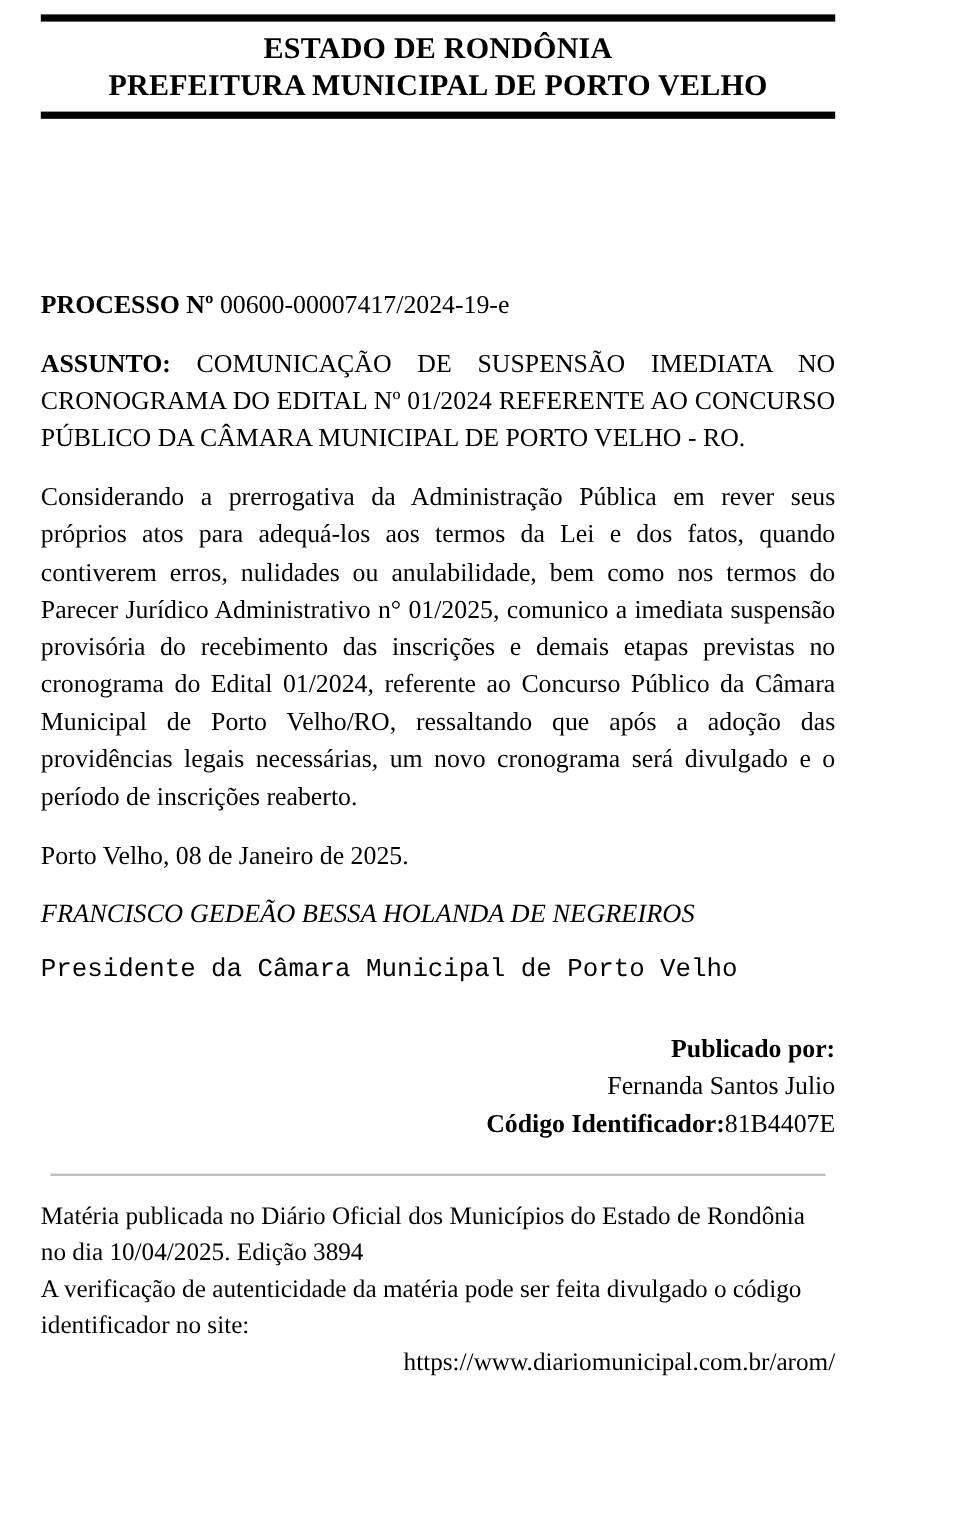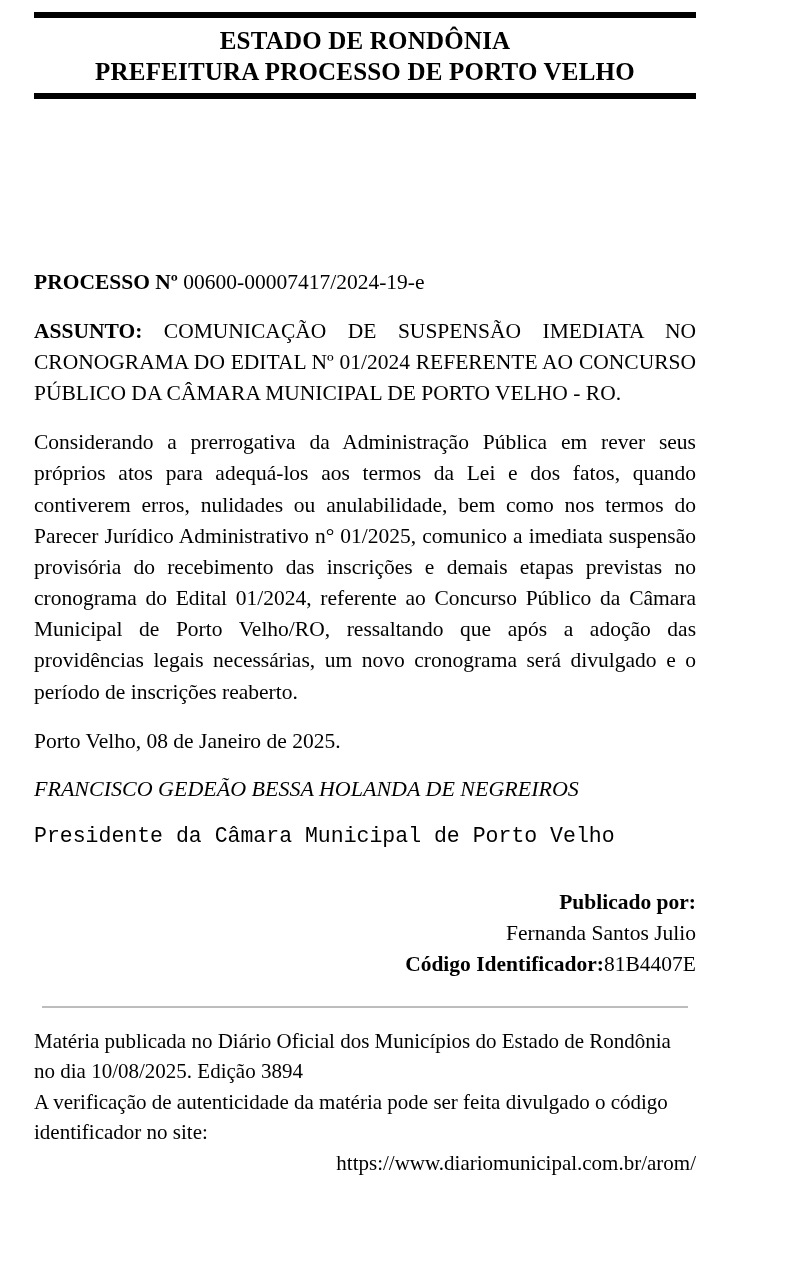--- a/index.html
+++ b/index.html
@@ -42,21 +42,20 @@
     font-size: 19.5px;
     line-height: 1.45;
   }
   .subtitle-line { display: block; }
 
   .body-text {
     font-size: 21.5px;
     line-height: 1.45;
     text-align: justify;
     text-justify: inter-word;
-    margin-top: 28px;
   }
   .body-text p {
     margin: 0 0 18px 0;
   }
   .lbl {
     font-weight: bold;
   }
   .para-meta { margin-bottom: 14px; }
   .para-meta-last { margin-bottom: 26px; }
 
@@ -108,21 +107,21 @@
 </style>
 </head>
 <body>
 
 <div class="page">
 
   <div class="rule-thick top"></div>
 
   <div class="header-block">
     <span class="header-line">ESTADO DE RONDÔNIA</span>
-    <span class="header-line">PREFEITURA PROCESSO DE PORTO VELHO</span>
+    <span class="header-line">PREFEITURA MUNICIPAL DE PORTO VELHO</span>
   </div>
 
   <div class="rule-thick"></div>
 
   <div class="spacer-lg"></div>
 
 
   <div class="spacer-lg"></div>
 
   <div class="body-text">
@@ -141,18 +140,18 @@
 
   <div class="pub-block">
     <span class="pub-by">Publicado por:</span>
     <span class="pub-person">Fernanda Santos Julio</span>
     <span class="pub-code-line"><span class="pub-code-label">Código Identificador:</span><span>81B4407E</span></span>
   </div>
 
   <div class="thin-rule"></div>
 
   <div class="footer-text">
-    <p>Matéria publicada no Diário Oficial dos Municípios do Estado de Rondônia no dia 10/08/2025. Edição 3894</p>
+    <p>Matéria publicada no Diário Oficial dos Municípios do Estado de Rondônia no dia 10/04/2025. Edição 3894</p>
     <p>A verificação de autenticidade da matéria pode ser feita divulgado o código identificador no site:</p>
     <p class="footer-url">https://www.diariomunicipal.com.br/arom/</p>
   </div>
 
 </div>
 
 </body></html>

